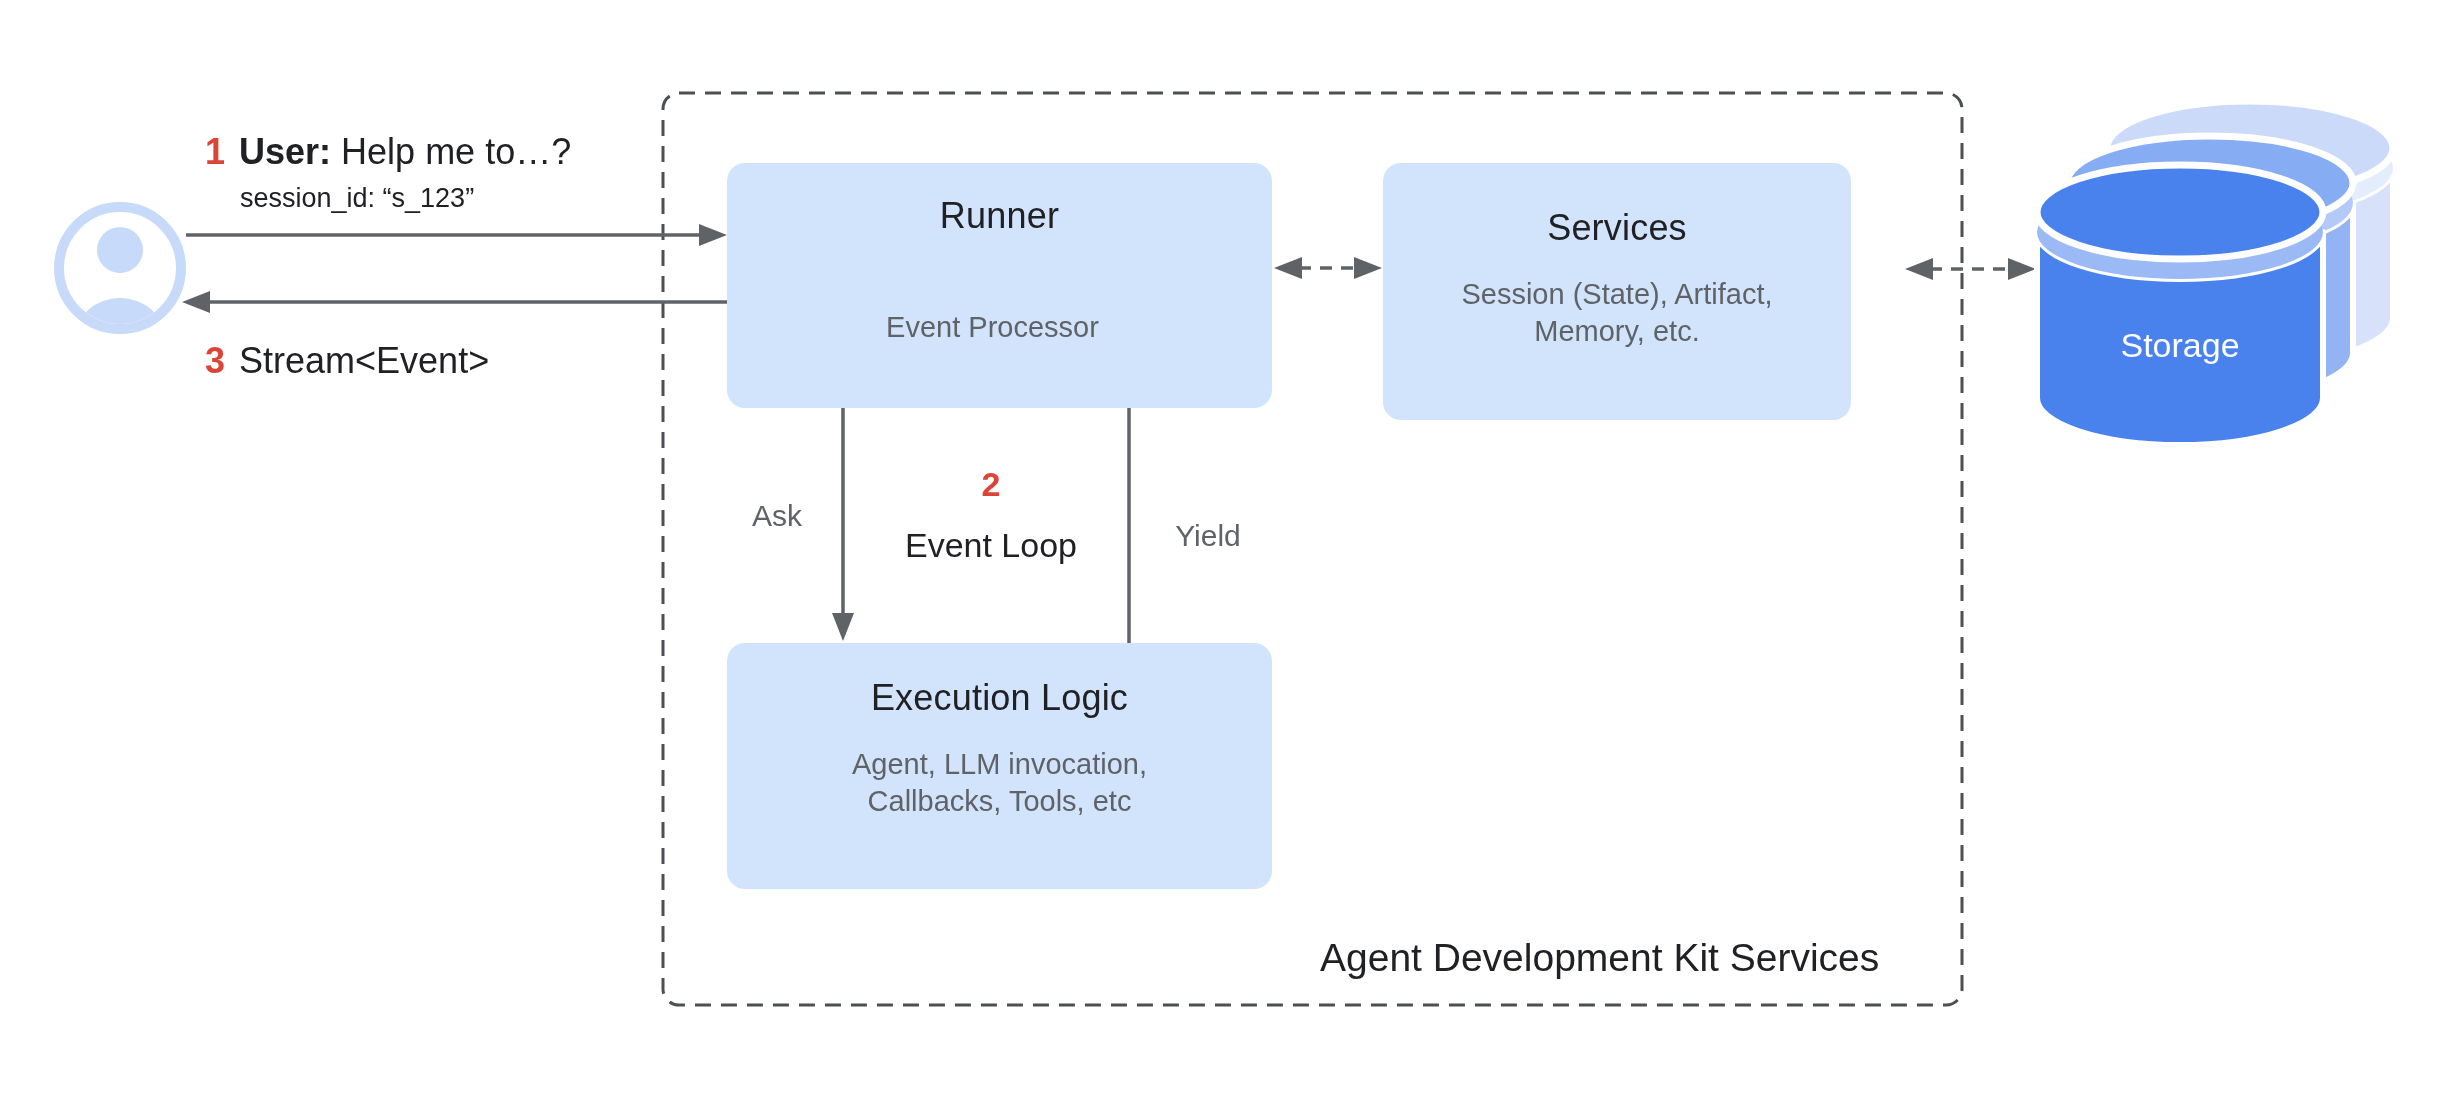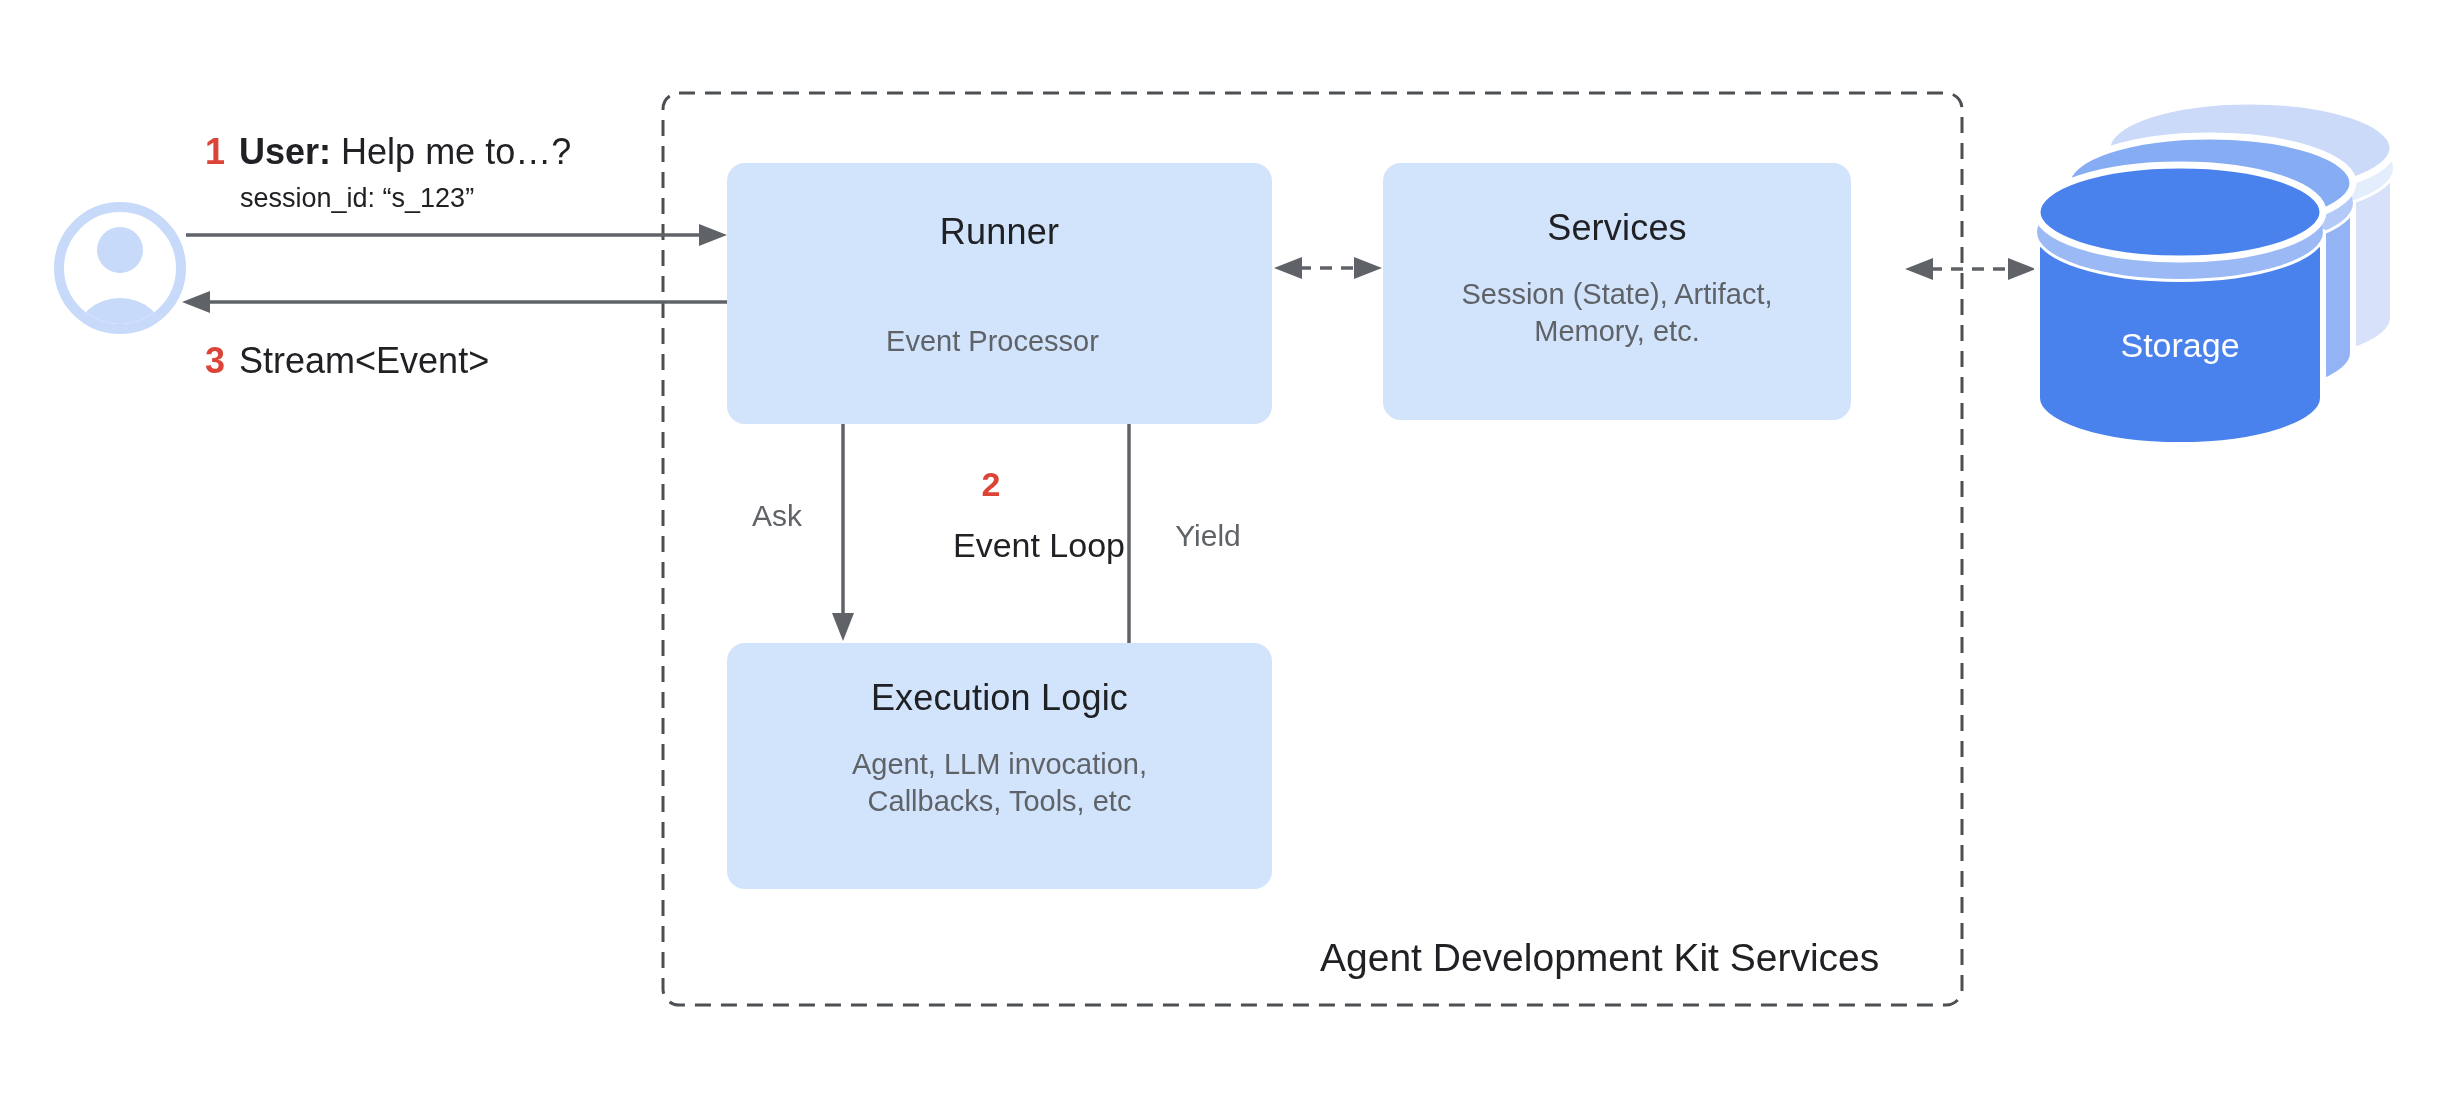--- a/index.html
+++ b/index.html
@@ -7,26 +7,26 @@
     position:relative;width:2450px;height:1109px;background:#ffffff;overflow:hidden;
     font-family:"Liberation Sans","DejaVu Sans",sans-serif;color:#202124;
   }
   svg.overlay{position:absolute;left:0;top:0;width:2450px;height:1109px;}
   .box{
     position:absolute;background:#D2E3FC;border-radius:18px;
     display:flex;flex-direction:column;align-items:center;text-align:center;
   }
   .box-title{font-size:36px;color:#202124;letter-spacing:0.2px;}
   .box-sub{font-size:29px;line-height:37px;color:#5F6368;margin-top:27px;}
-  .runner-box{left:727px;top:163px;width:545px;height:213px;padding-top:48px;}
+  .runner-box{left:727px;top:163px;width:545px;height:213px;padding-top:32px;}
   .services-box{left:1383px;top:163px;width:468px;height:213px;padding-top:44px;}
   .execution-box{left:727px;top:643px;width:545px;height:212px;padding-top:34px;}
   .event-processor{
     position:absolute;left:821px;top:296px;width:343px;height:62px;
-    display:flex;align-items:flex-end;justify-content:center;
+    display:flex;align-items:center;justify-content:center;
     font-size:29px;color:#5F6368;
   }
   .step-label{position:absolute;font-size:36px;color:#202124;white-space:nowrap;}
   .step-num{color:#DB4437;font-weight:bold;margin-right:14px;}
   .step-user{font-weight:bold;margin-top:44px;}
   .session-label{position:absolute;left:240px;top:183px;font-size:27px;color:#202124;white-space:nowrap;}
   .flow-label{position:absolute;font-size:30px;color:#5F6368;transform:translate(-50%,-50%);white-space:nowrap;}
   .loop-num{position:absolute;font-size:34px;font-weight:bold;color:#DB4437;transform:translate(-50%,-50%);}
   .loop-label{position:absolute;font-size:34px;color:#202124;transform:translate(-50%,-50%);white-space:nowrap;}
   .runtime-caption{position:absolute;left:1320px;top:936px;font-size:39px;color:#202124;white-space:nowrap;}
@@ -134,19 +134,19 @@
     <span class="step-num">1</span><span class="step-user">User:</span>
     <span>Help me to…?</span>
   </div>
   <div class="session-label">session_id: “s_123”</div>
 
   <div class="step-label" style="left:205px;top:340px;">
     <span class="step-num">3</span><span>Stream&lt;Event&gt;</span>
   </div>
 
   <div class="loop-num" style="left:991px;top:484px;">2</div>
-  <div class="loop-label" style="left:991px;top:545px;margin-left:48px;">Event Loop</div>
+  <div class="loop-label" style="left:991px;top:545px;">Event Loop</div>
   <div class="flow-label" style="left:777px;top:516px;">Ask</div>
   <div class="flow-label" style="left:1208px;top:536px;text-align:center;">Yield</div>
 
   <div class="runtime-caption">Agent Development Kit Services</div>
 
 </div>
 
 </body></html>

